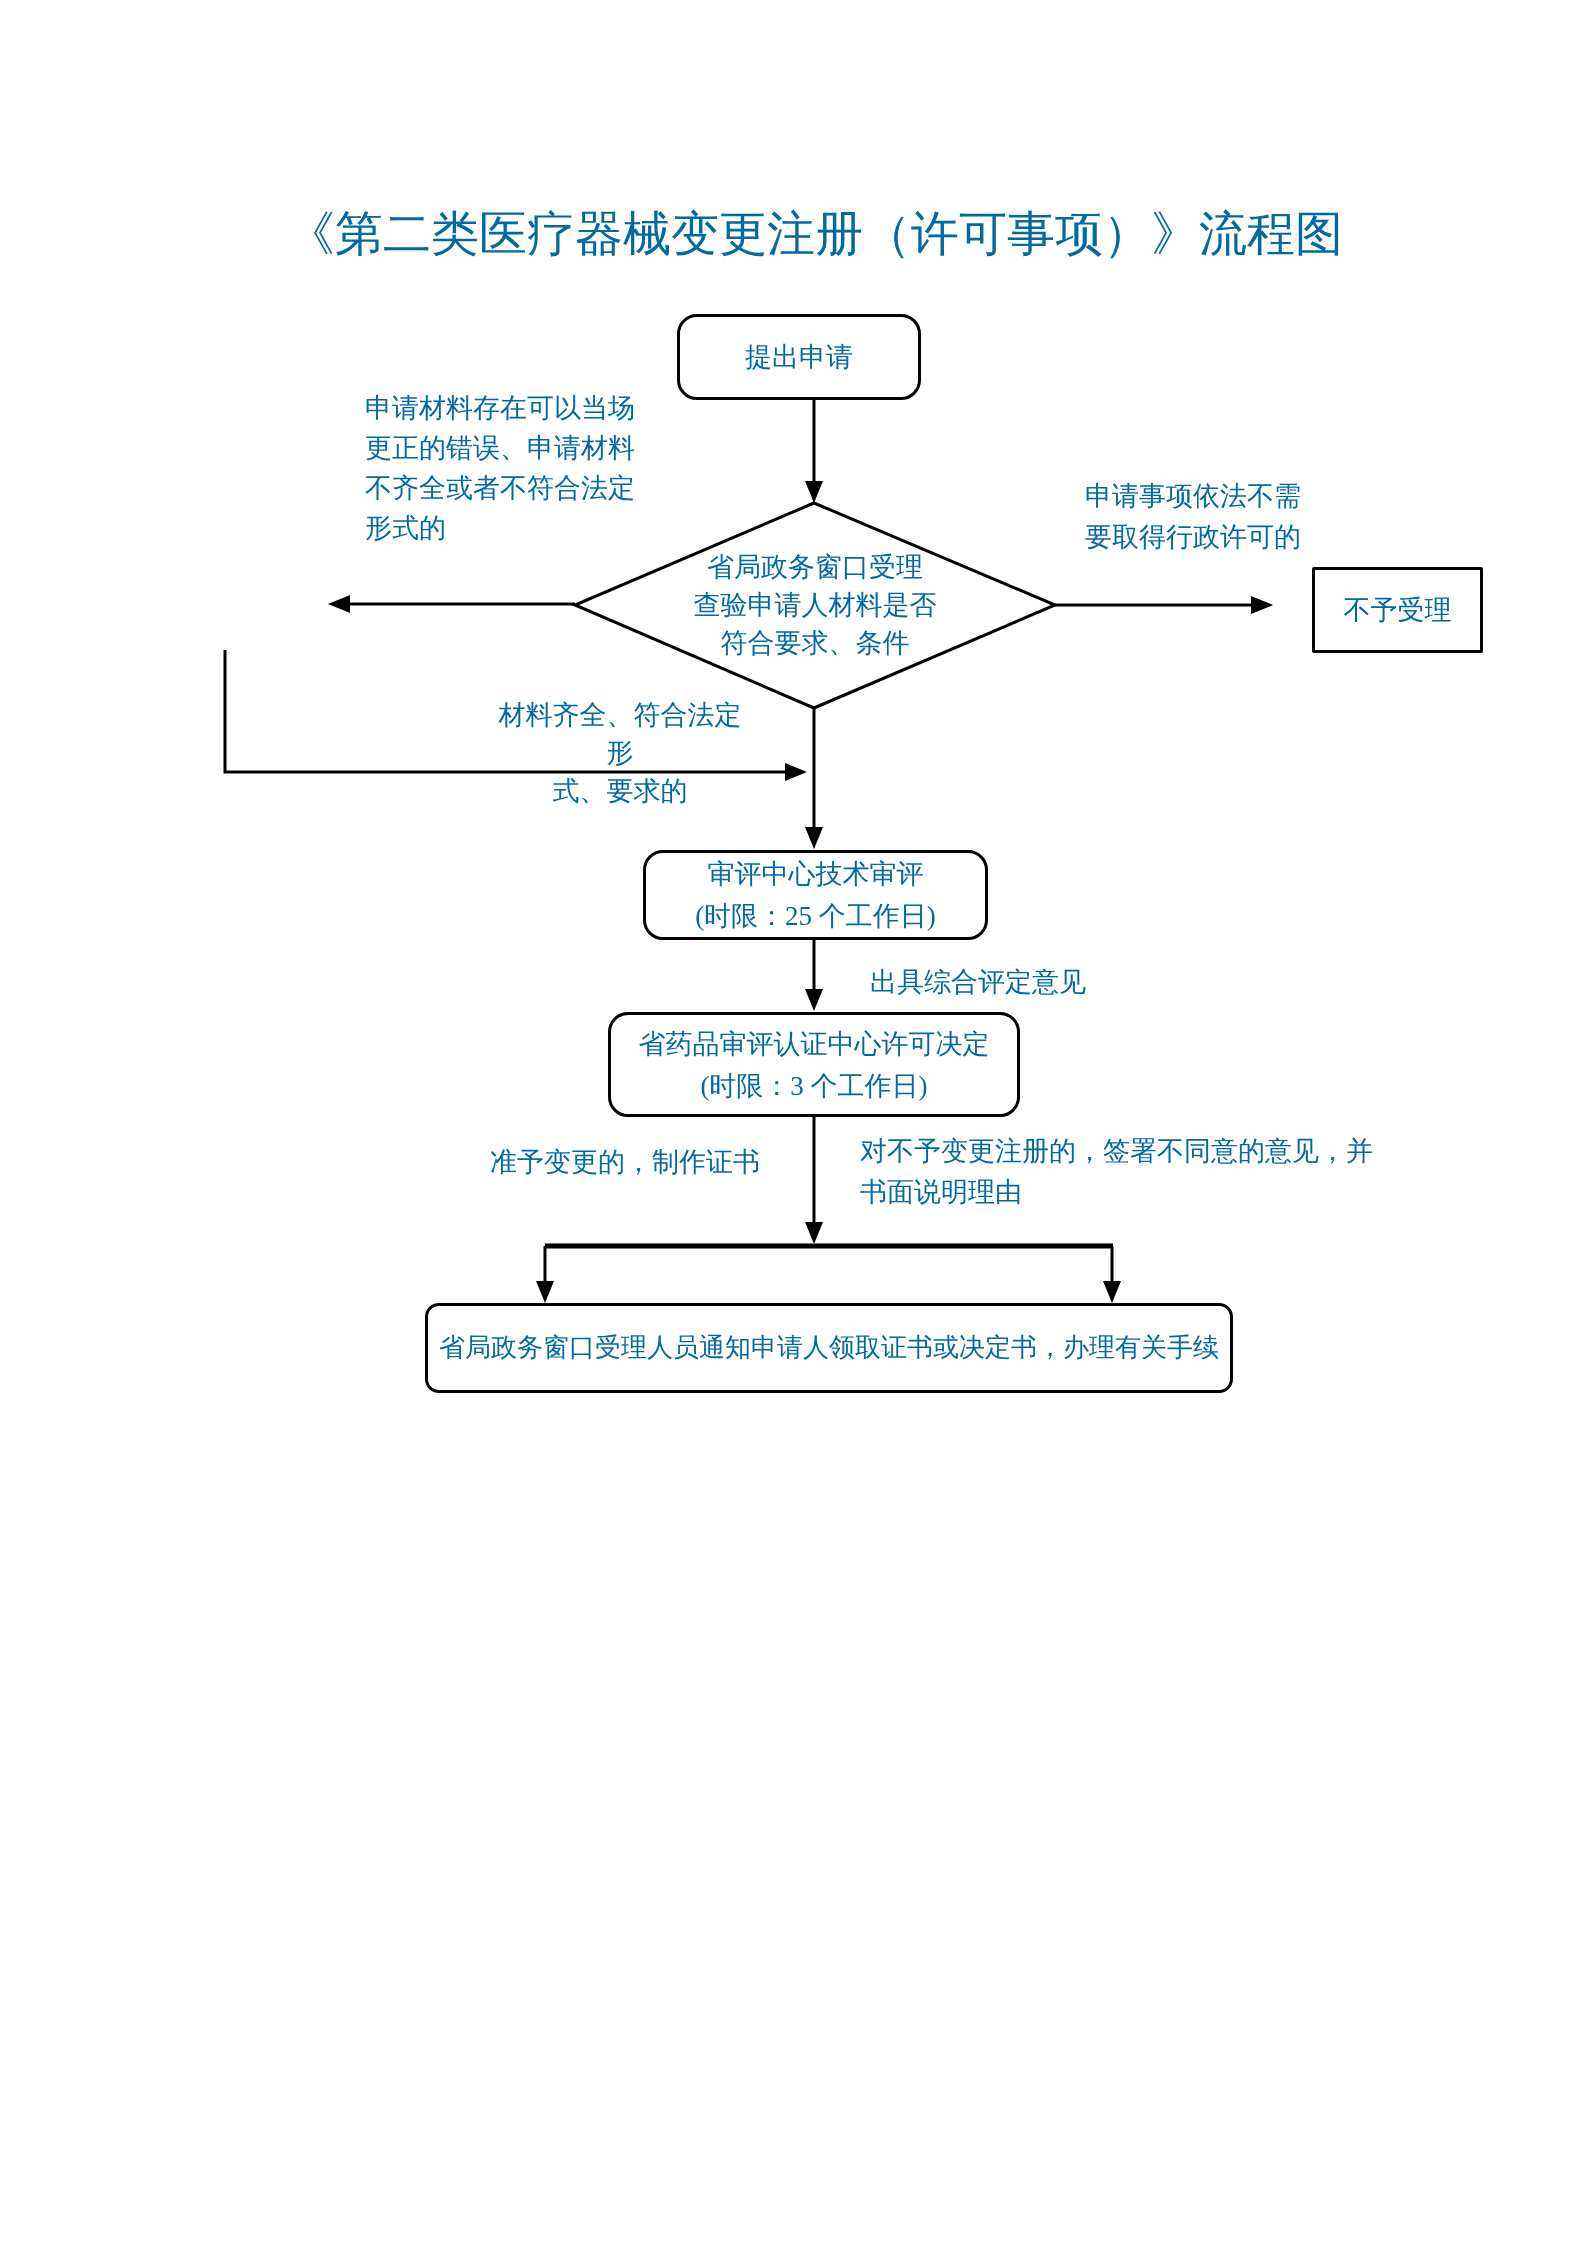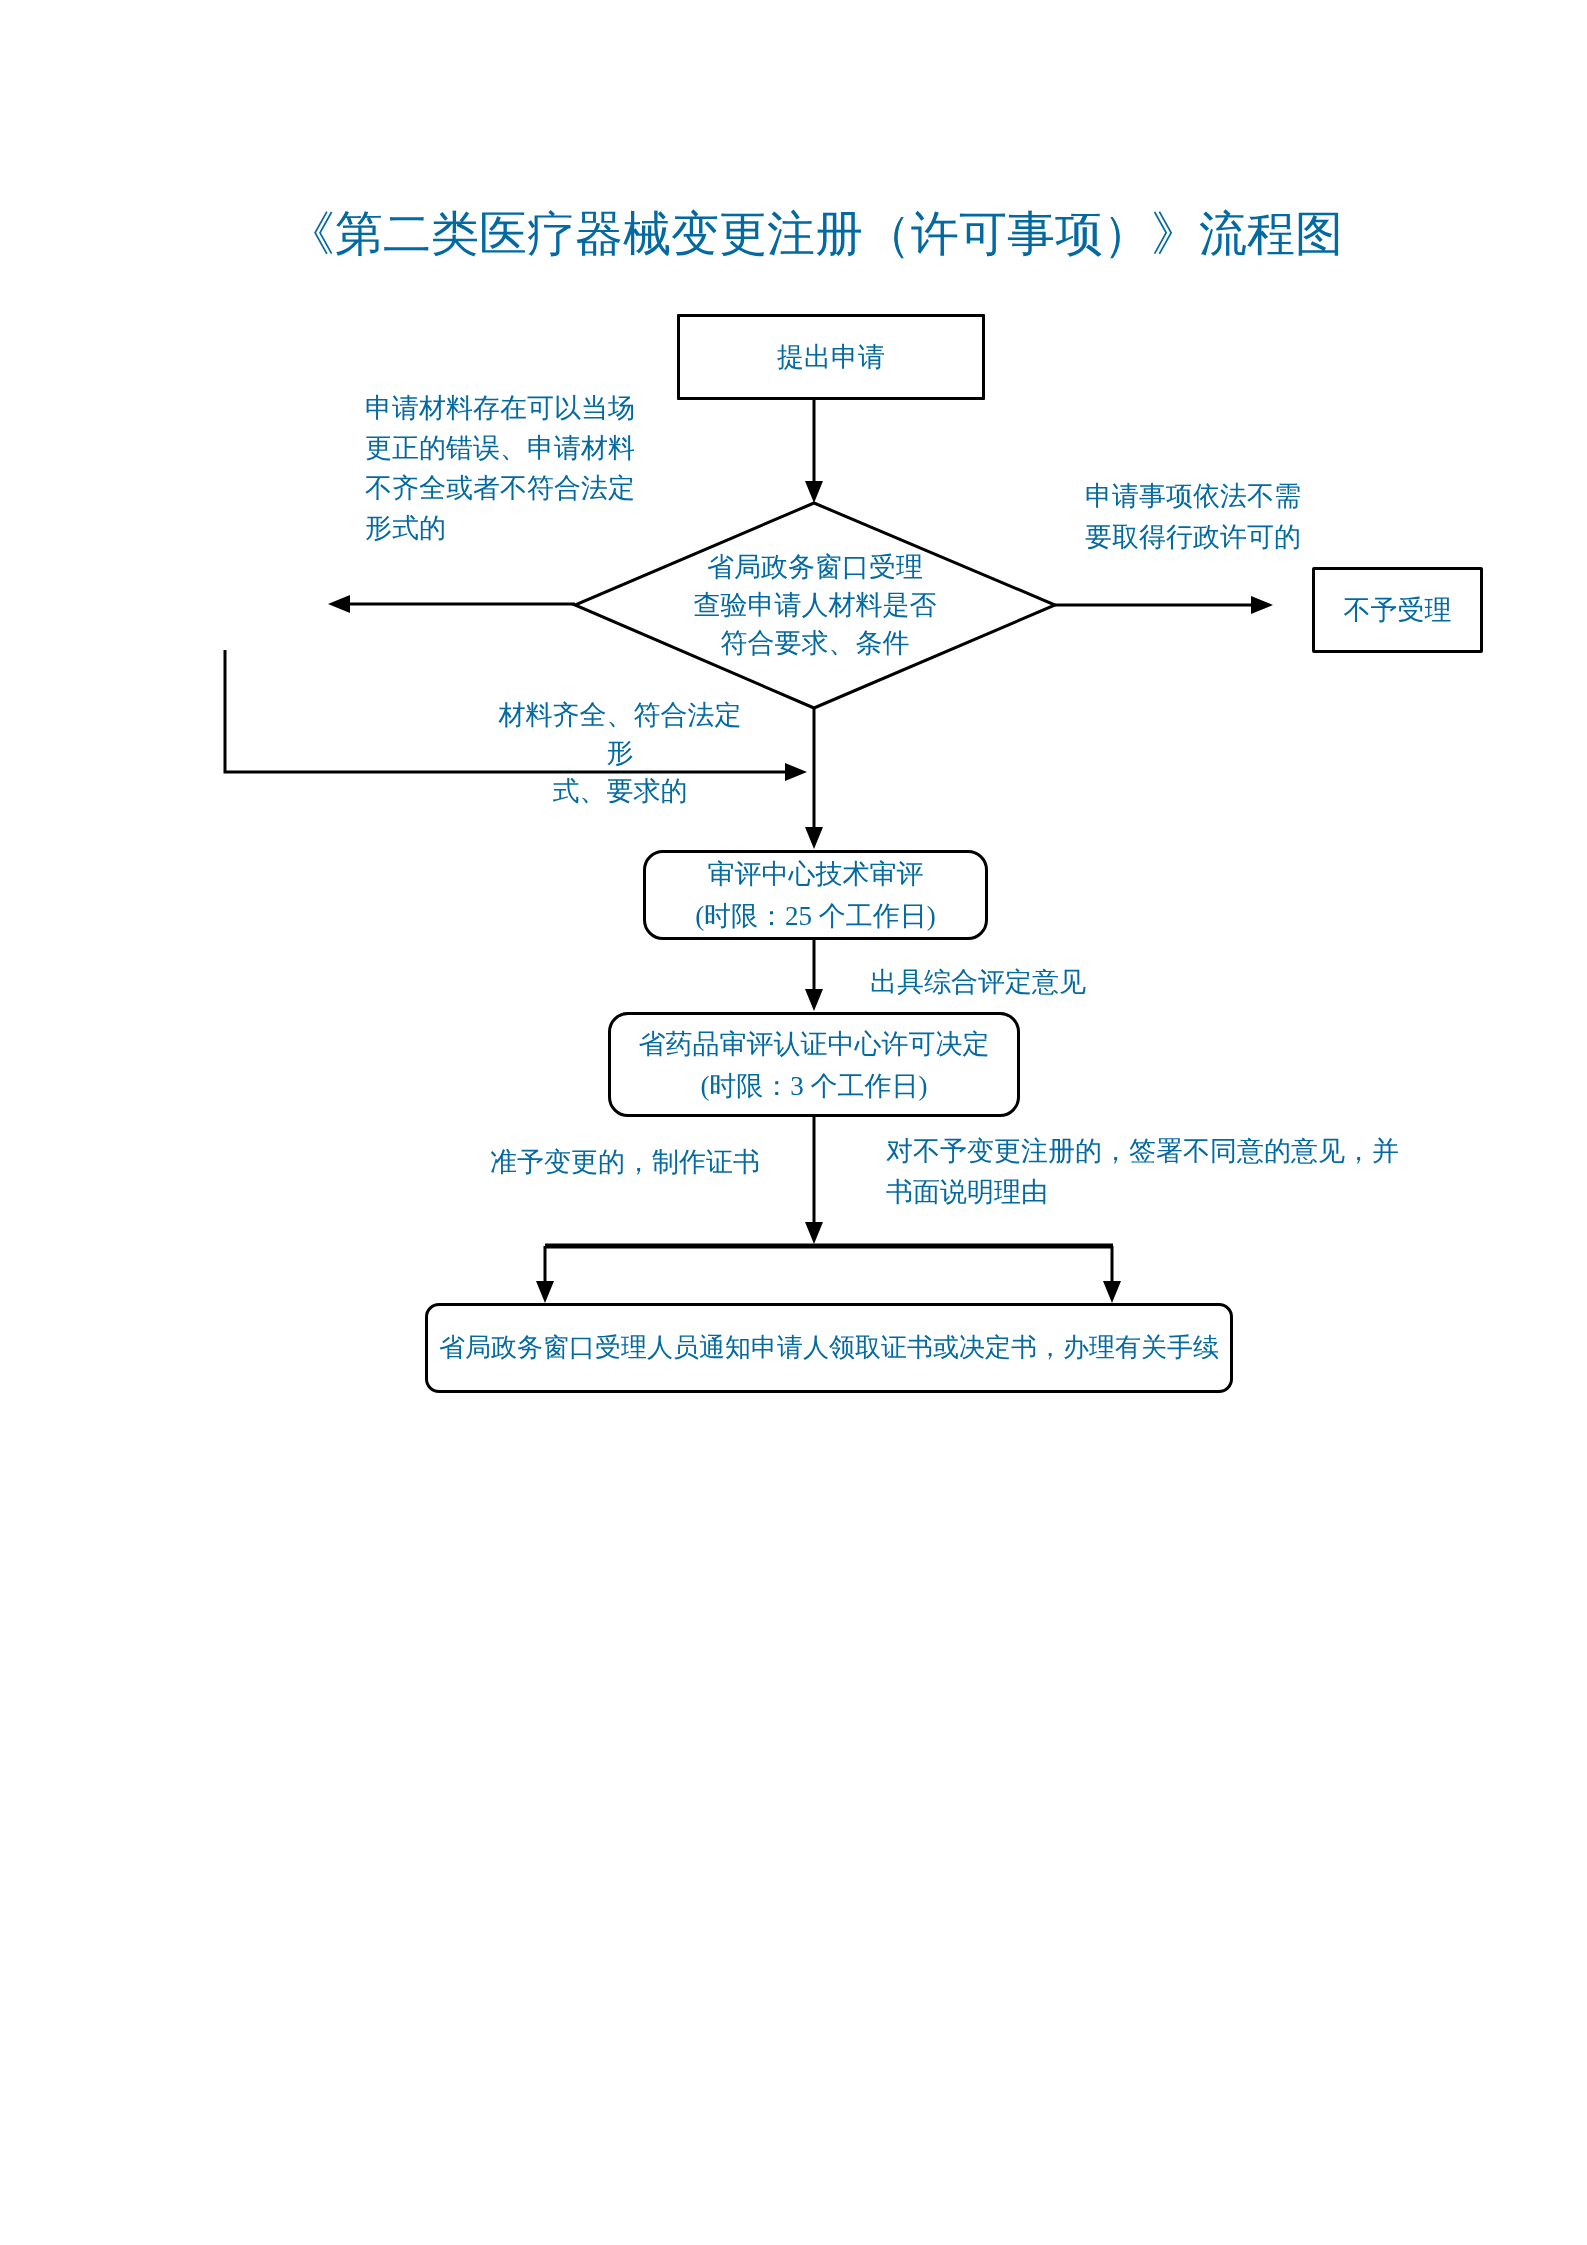--- a/index.html
+++ b/index.html
@@ -34,21 +34,21 @@
     background: #ffffff;
     display: flex;
     align-items: center;
     justify-content: center;
     text-align: center;
     white-space: pre-line;
     font-size: 27px;
     line-height: 42px;
     z-index: 2;
   }
-  .n-start   { left: 677px;  top: 314px;  width: 308px; height: 86px;  border-radius: 1px; text-align: center; }
+  .n-start   { left: 677px;  top: 314px;  width: 244px; height: 86px;  border-radius: 20px; text-align: center; }
   .n-correct { left: 128px;  top: 528px;  width: 195px; height: 124px; border-radius: 20px; }
   .n-reject  { left: 1312px; top: 567px;  width: 171px; height: 86px;  border-radius: 2px; }
   .n-review  { left: 643px;  top: 850px;  width: 345px; height: 90px;  }
   .n-decide  { left: 608px;  top: 1012px; width: 412px; height: 105px; }
   .n-notify  { left: 425px;  top: 1303px; width: 808px; height: 90px;  font-size: 26px; border-radius: 14px; }
   .decision-text {
     position: absolute;
     left: 660px; top: 548px; width: 310px;
     text-align: center;
     white-space: pre-line;
@@ -61,21 +61,21 @@
     white-space: pre-line;
     font-size: 27px;
     line-height: 40px;
     z-index: 2;
   }
   .lb-left    { left: 365px;  top: 388px;  line-height: 40px; }
   .lb-right   { left: 1085px; top: 476px;  line-height: 41px; }
   .lb-pass    { left: 490px;  top: 696px;  width: 260px; text-align: center; line-height: 38px; }
   .lb-output  { left: 870px;  top: 962px;  }
   .lb-approve { left: 490px;  top: 1142px; }
-  .lb-deny    { left: 860px;  top: 1131px; line-height: 41px; margin-left: 26px; }
+  .lb-deny    { left: 860px;  top: 1131px; line-height: 41px; }
 </style>
 </head>
 <body>
 
 <div class="page">
 
   <svg class="connectors" viewBox="0 0 1587 2245" xmlns="http://www.w3.org/2000/svg">
 
     <line x1="814" y1="400" x2="814" y2="484" stroke="#000000" stroke-width="3"></line>
     <polygon points="814,503 805,481 823,481" fill="#000000"></polygon>

